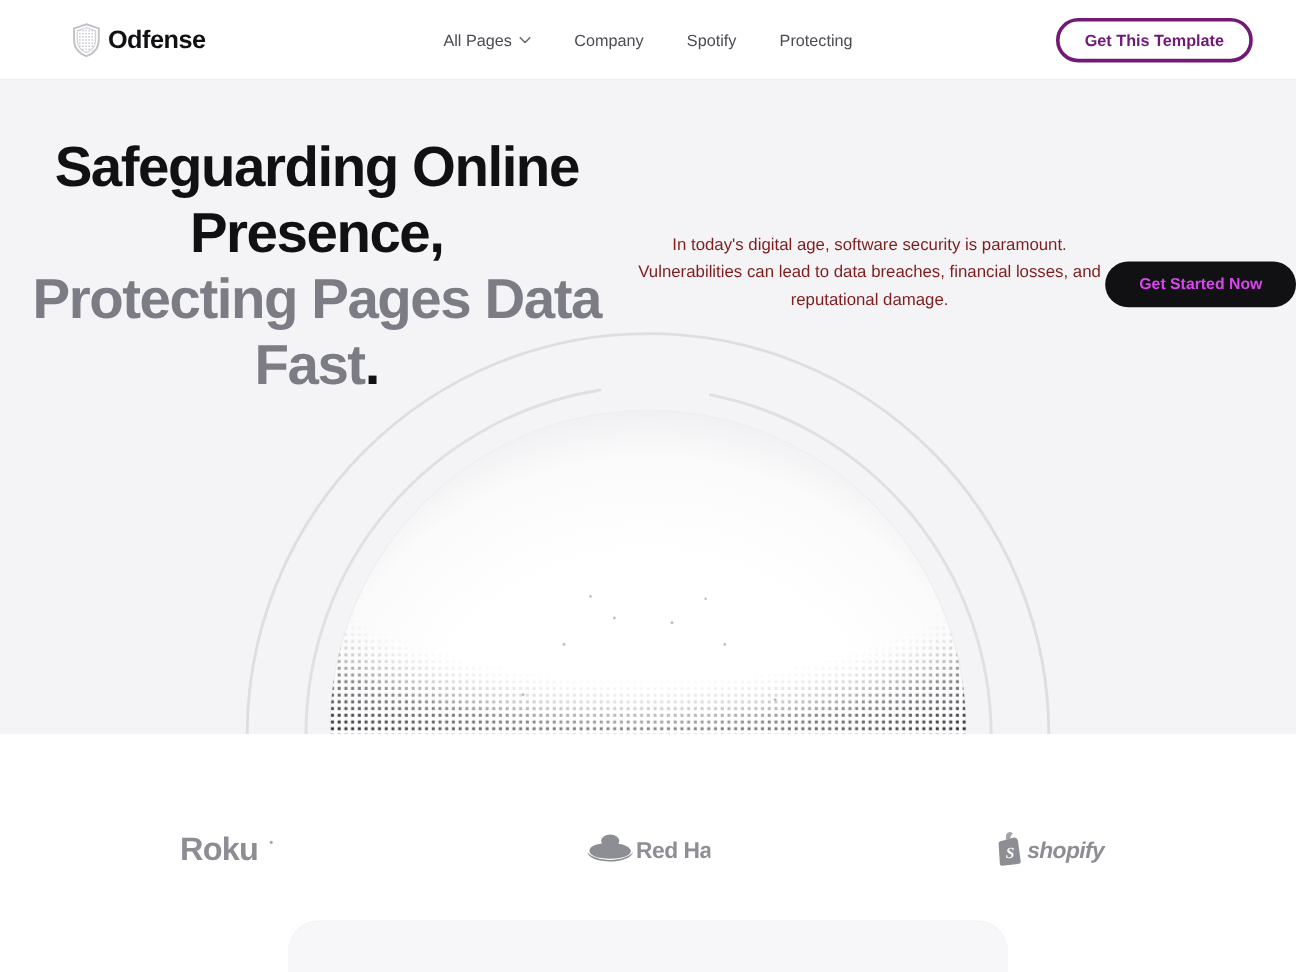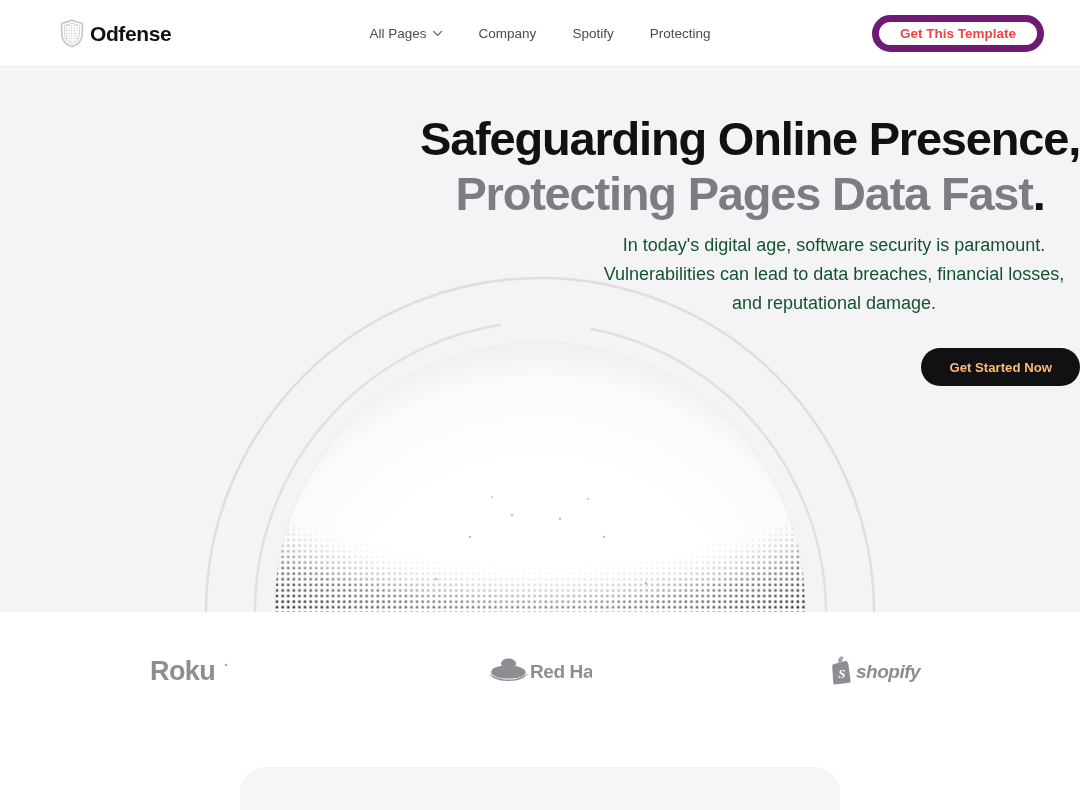--- a/index.html
+++ b/index.html
@@ -33,87 +33,87 @@
   }
   .nav-item {
     display:flex; align-items:center; gap:6px;
     font-size:13.5px; color:#4b4b52; line-height:1;
     cursor:pointer; white-space:nowrap;
   }
   .chev { width:10px; height:7px; display:block; flex:none; }
 
   .hdr-right { margin-left:auto; display:flex; align-items:center; }
   .btn-outline {
-    border:7px solid #701a75;
+    border:3px solid #701a75;
     border-radius:999px;
     background:transparent;
-    color:#ef4444;
+    color:#701a75;
     font-size:13.5px; font-weight:600;
     padding:0 21px; height:37px;
     display:flex; align-items:center; justify-content:center;
     cursor:pointer; white-space:nowrap;
     font-family:inherit;
   }
 
   
   .hero {
     position:relative;
     height:545px;               
     width:100%;
     background:#f4f4f6;
     overflow:hidden;
   }
   .hero-inner {
     position:relative; z-index:3;
     width:100%; padding-top:45px;
-    display:flex; flex-direction:column; align-items:flex-end;
+    display:flex; flex-direction:row; align-items:center;
   }
   .headline {
     text-align:center;
     font-size:47px;
     font-weight:700;
     letter-spacing:-1.2px;
     line-height:1.17;
     color:#111114;
     max-width:760px;
   }
   .headline .muted { color:#7c7c84; font-weight:700; }
   .headline .dot    { color:#111114; font-weight:700; }
 
   .subhead {
     margin-top:9px;
     width:492px;
     text-align:center;
-    font-size:18px;
+    font-size:14px;
     line-height:1.62;
-    color:#14532d;
+    color:#7f1d1d;
   }
   .cta-wrap { margin-top:30px; }
   .btn-solid {
-    background:#111114; color:#fdba74;
+    background:#111114; color:#d946ef;
     border:none; border-radius:999px;
     font-size:13.2px; font-weight:700;
     height:38px; padding:0 28px;
     display:flex; align-items:center; justify-content:center;
     cursor:pointer; white-space:nowrap; font-family:inherit;
   }
 
   
   .globe-stage {
     position:absolute; left:0; right:0; top:0; bottom:0;
     z-index:1; pointer-events:none;
   }
   .globe-svg { position:absolute; left:50%; transform:translateX(-50%); top:0; }
 
   
   .logos {
     position:relative; z-index:5;
     height:118px; width:100%;
     background:#ffffff;
-    display:flex; align-items:center; justify-content:space-between;
+    display:flex; align-items:flex-end; justify-content:space-between;
     padding:0 22px;
   }
   .logo-cell {
     flex:1 1 0; height:44px;
     display:flex; align-items:center; justify-content:center;
     opacity:1;
   }
   .logo-cell svg { display:block; }
 
   

